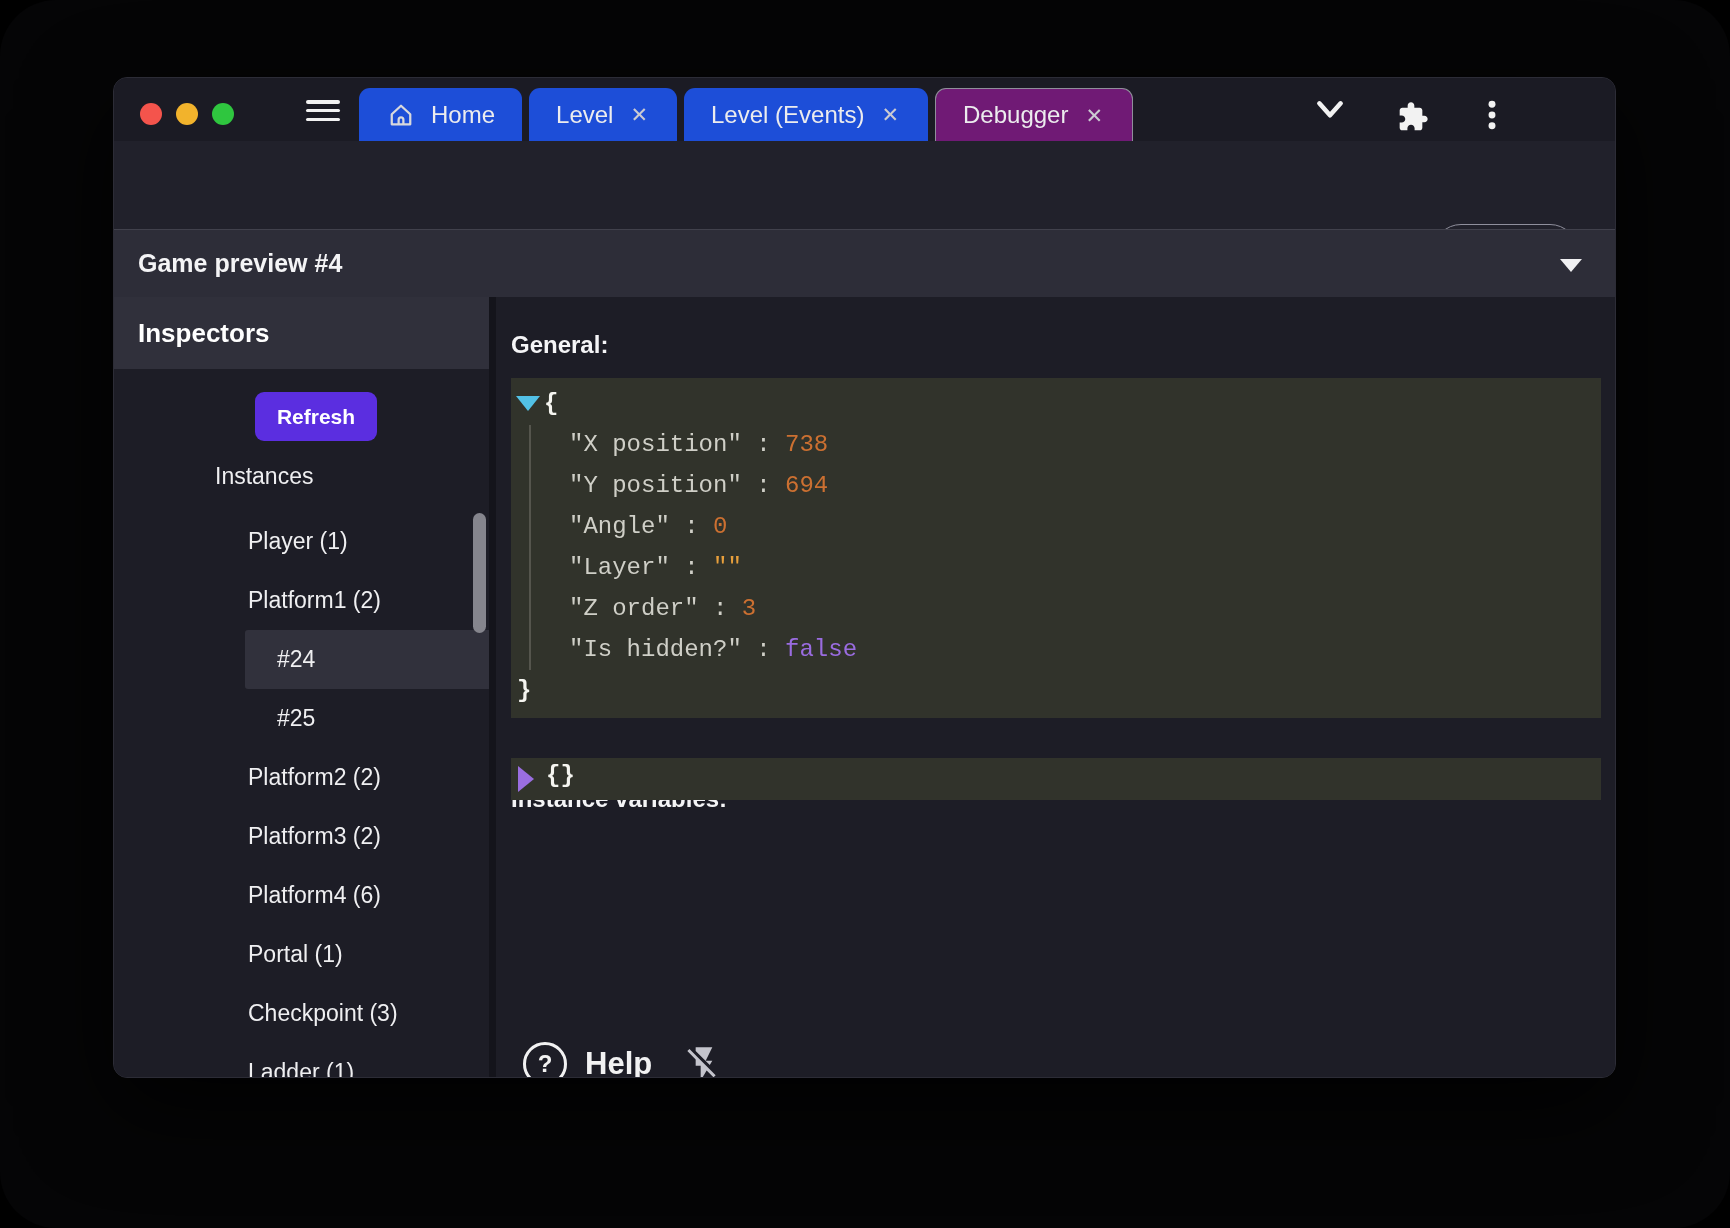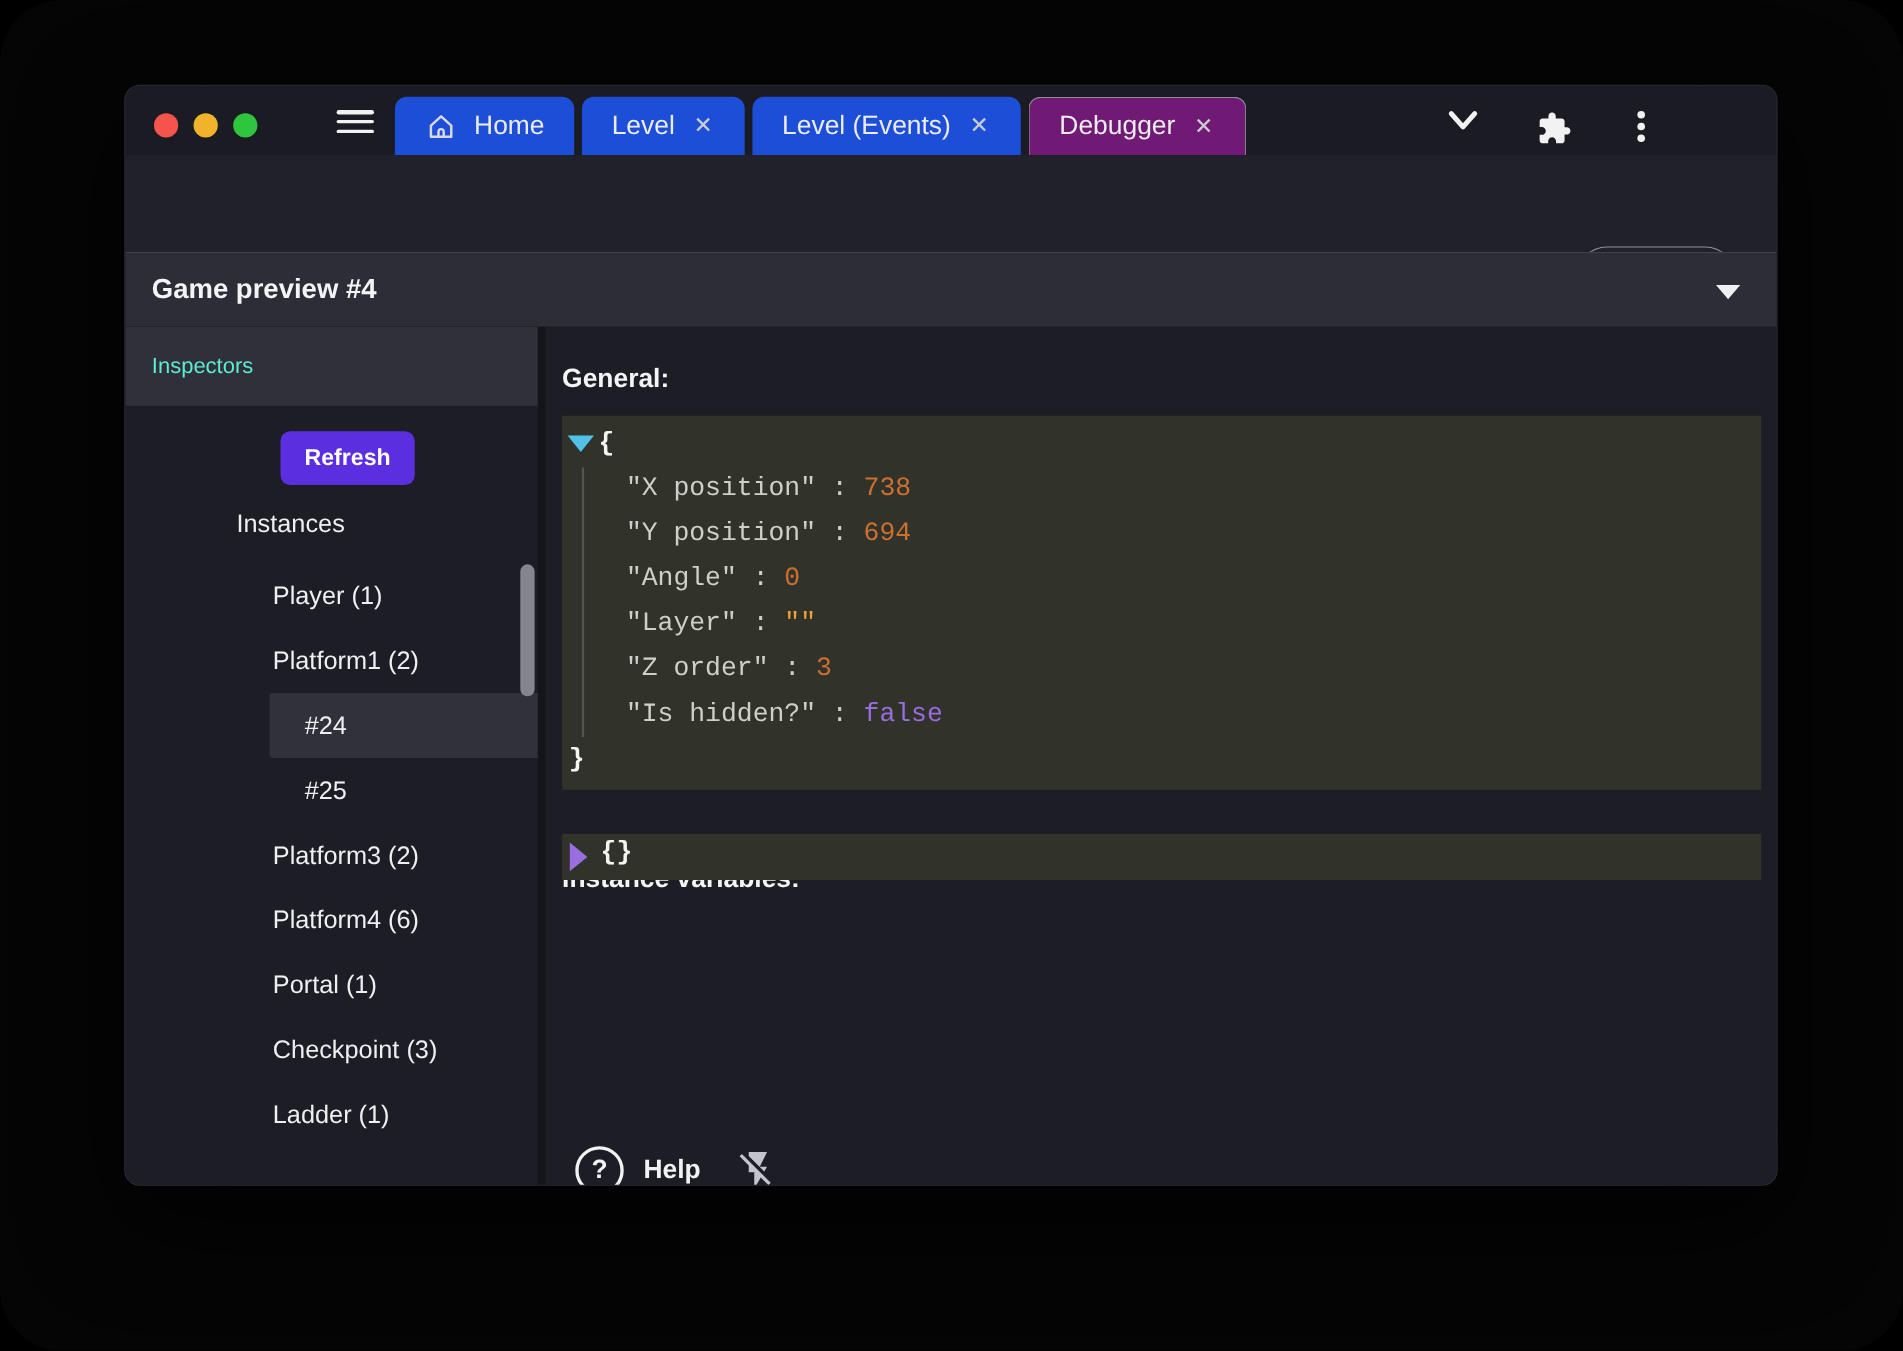--- a/index.html
+++ b/index.html
@@ -35,21 +35,21 @@
   .pause-label{color:#e9e3f9;font-size:23px;font-weight:bold;}
   
   .previewbar{position:absolute;left:0;top:151px;width:100%;height:68px;background:#2d2d38;border-top:1px solid #41414c;box-sizing:border-box;cursor:pointer;}
   .previewbar .label{position:absolute;left:24px;top:0;height:100%;display:flex;align-items:center;
     color:#f4f4f6;font-size:25px;font-weight:600;}
   .caret-down{position:absolute;right:33px;top:29px;width:0;height:0;
     border-left:11px solid transparent;border-right:11px solid transparent;border-top:13px solid #f0f0f2;}
   
   .sidebar{position:absolute;left:0;top:219px;width:375px;height:782px;background:#1d1d26;overflow:hidden;}
   .inspectors-header{position:absolute;left:0;top:0;width:100%;height:72px;background:#30303b;display:flex;align-items:center;}
-  .inspectors-header .txt{margin-left:24px;color:#5eead4;font-size:20px;font-weight:400;}
+  .inspectors-header .txt{margin-left:24px;color:#ffffff;font-size:26px;font-weight:700;}
   .refresh-btn{position:absolute;left:141px;top:95px;width:122px;height:49px;background:var(--accent_purple,#5b2ee0);
     border:none;border-radius:9px;color:#fff;font-size:21px;font-weight:bold;cursor:pointer;font-family:inherit;}
   .instances-label{position:absolute;left:101px;top:166px;height:30px;color:#efeff1;font-size:23px;}
   .tree{position:absolute;left:0;top:215px;width:100%;}
   .tree-row{height:59px;display:flex;align-items:center;margin-left:131px;width:225px;border-radius:3px;cursor:pointer;}
   .tree-row .lbl{color:#efeff1;font-size:23px;white-space:nowrap;}
   .tree-row.level-1{padding-left:3px;}
   .tree-row.level-2{padding-left:32px;}
   .tree-row.selected{background:#31313c;}
   .scroll-thumb{position:absolute;left:359px;top:216px;width:13px;height:120px;background:#85858d;border-radius:7px;cursor:grab;}
@@ -75,21 +75,21 @@
   .v.boolean{color:var(--code_boolean,#9a6ce0);}
   .tri-down{position:absolute;left:5px;top:13px;width:0;height:0;cursor:pointer;
     border-left:12px solid transparent;border-right:12px solid transparent;border-top:15px solid var(--expand_cyan,#52c1e6);}
   .guide{position:absolute;left:18px;top:47px;width:2px;height:245px;background:#55554d;}
   .tri-right{position:absolute;left:7px;top:8px;width:0;height:0;cursor:pointer;
     border-top:13px solid transparent;border-bottom:13px solid transparent;border-left:16px solid var(--expand_purple,#9a6ee0);}
   .cb2 .empty-obj{position:absolute;left:35px;top:4px;color:#f5f5f0;font-weight:bold;}
   .help-row{position:absolute;left:27px;top:745px;display:flex;align-items:center;gap:18px;}
   .help-circle{width:38px;height:38px;border:3px solid #f2f2f2;border-radius:50%;display:flex;align-items:center;justify-content:center;
     color:#f2f2f2;font-size:24px;font-weight:bold;cursor:pointer;}
-  .help-label{color:#f2f2f2;font-size:24px;font-weight:bold;}
+  .help-label{color:#f2f2f2;font-size:31px;font-weight:bold;}
   .flash-off{margin-left:14px;cursor:pointer;display:flex;}
 </style>
 </head>
 <body>
 
 <div class="stage">
   <div class="window">
 
     <div class="tabrow">
       <span class="traffic t-red"></span>
@@ -187,20 +187,23 @@
           <div class="tree-row level-1">
     <span class="lbl">Platform1 (2)</span>
   </div>
           <div class="tree-row level-2 selected">
     <span class="lbl">#24</span>
   </div>
           <div class="tree-row level-2">
     <span class="lbl">#25</span>
   </div>
           <div class="tree-row level-1">
+    <span class="lbl">Platform2 (2)</span>
+  </div>
+          <div class="tree-row level-1">
     <span class="lbl">Platform3 (2)</span>
   </div>
           <div class="tree-row level-1">
     <span class="lbl">Platform4 (6)</span>
   </div>
           <div class="tree-row level-1">
     <span class="lbl">Portal (1)</span>
   </div>
           <div class="tree-row level-1">
     <span class="lbl">Checkpoint (3)</span>

